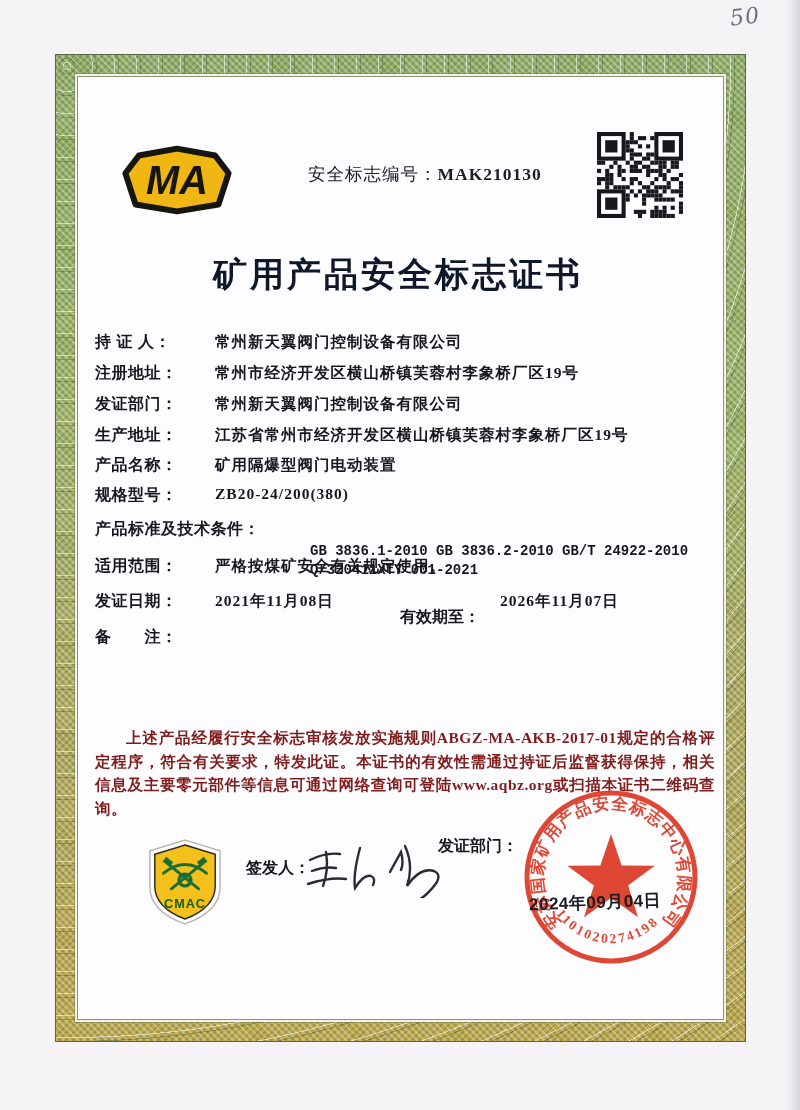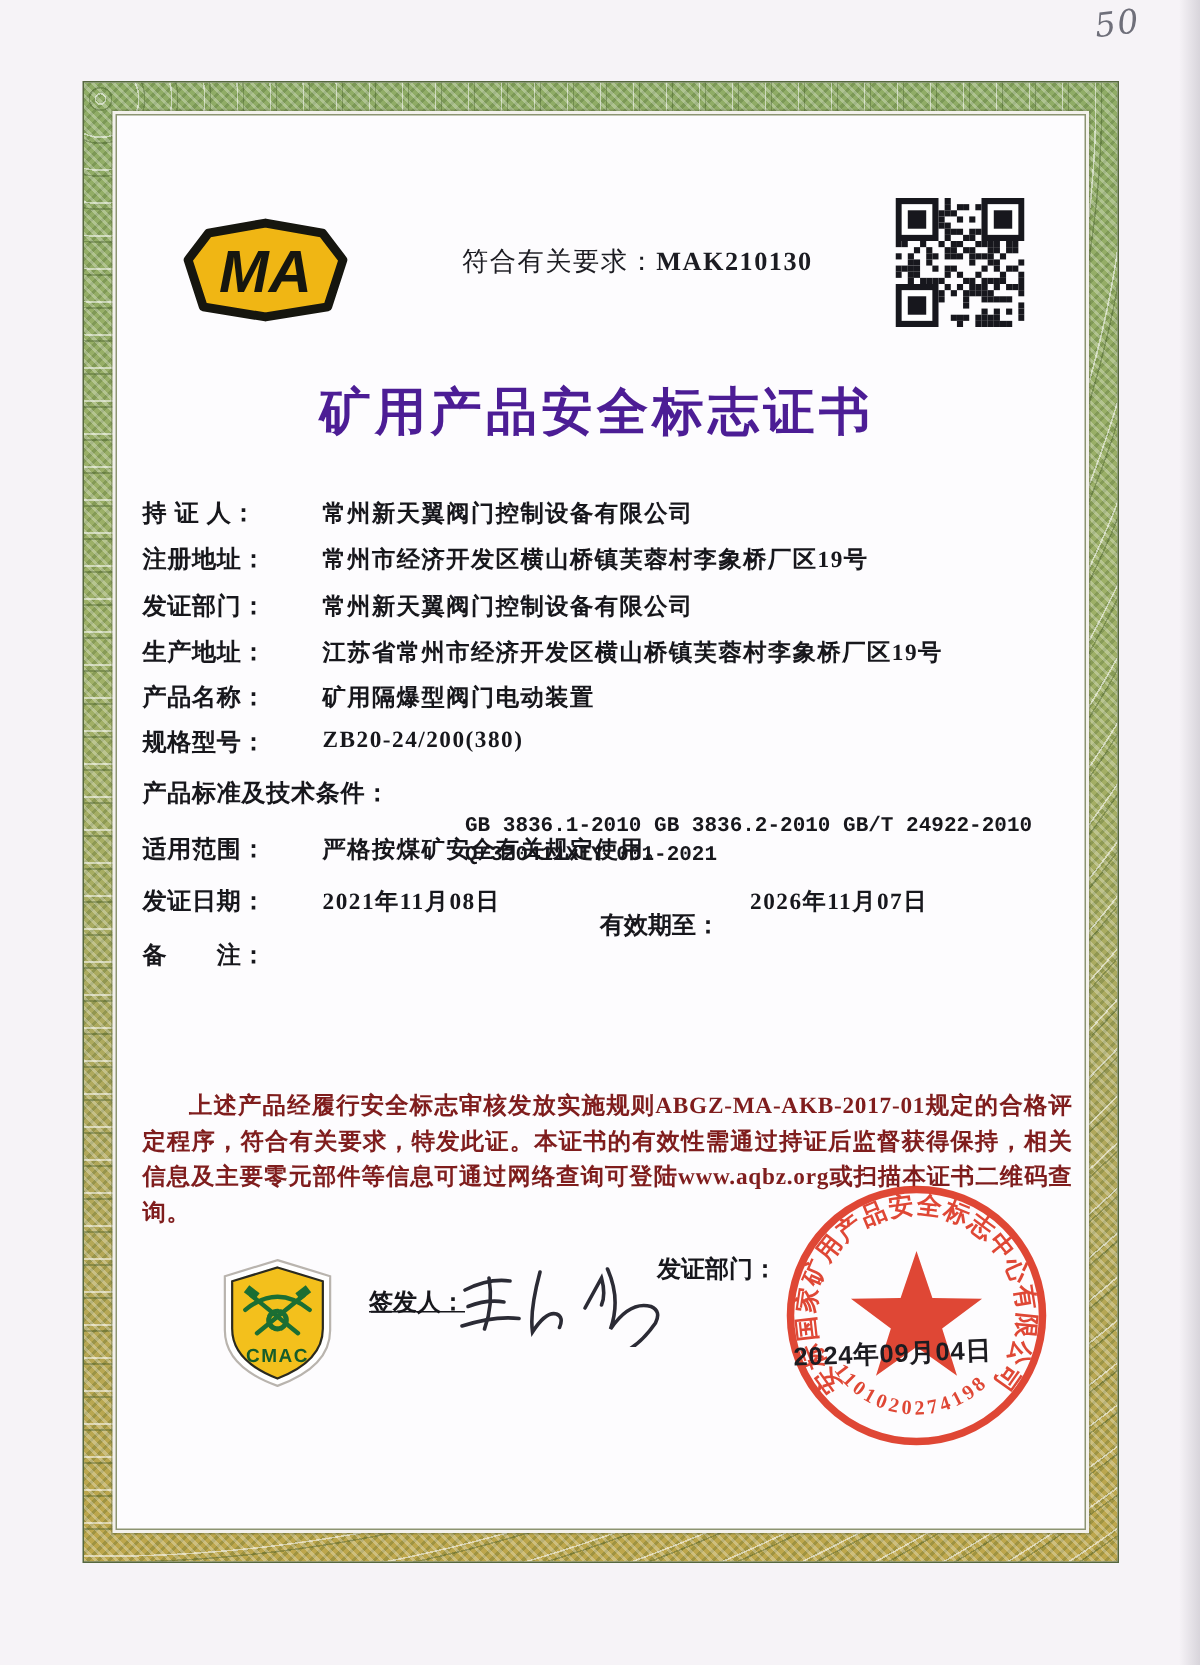--- a/index.html
+++ b/index.html
@@ -23,40 +23,40 @@
        box-shadow:0 0 0 2px #f3f1ec, 0 0 0 3px rgba(90,100,60,.35);}
 
   
   .ma-logo{position:absolute;left:122px;top:143px;width:110px;height:74px;}
   .cert-no{position:absolute;left:308px;top:162px;font:400 17.5px "Liberation Serif",serif;
        color:#1c1c22;letter-spacing:1px;}
   .cert-no b{font-family:"Liberation Serif",serif;font-weight:700;}
   .qr{position:absolute;left:597px;top:132px;width:86px;height:86px;}
 
   .doc-title{position:absolute;left:0;top:252px;width:796px;text-align:center;
-       font:900 34px "Liberation Serif",serif;color:#4c1d95;letter-spacing:3px;}
+       font:900 34px "Liberation Serif",serif;color:#0f172a;letter-spacing:3px;}
 
   
   .row{position:absolute;left:95px;width:625px;color:#17171c;}
   .row .lab{position:absolute;left:0;top:0;font:700 16px "Liberation Sans",sans-serif;
        letter-spacing:.5px;white-space:pre;}
   .row .val{position:absolute;left:120px;top:0;font:700 15.5px "Liberation Serif",serif;
        letter-spacing:1px;}
   .row .lab2{position:absolute;left:305px;top:16px;font:700 16px "Liberation Sans",sans-serif;}
   .row .val2{position:absolute;left:405px;top:0;font:700 15.5px "Liberation Serif",serif;letter-spacing:1px;}
   .row.std .val{left:215px;width:405px;font:700 14px "Liberation Mono",monospace;
        letter-spacing:0;line-height:19px;margin-top:32px;}
 
   .declaration{position:absolute;left:95px;top:726px;width:620px;text-indent:2em;
        font:700 15.5px "Liberation Serif",serif;line-height:23.5px;color:#7f1d1d;
        text-align:justify;letter-spacing:.5px;}
 
   
   .cmac{position:absolute;left:146px;top:838px;width:78px;height:88px;}
-  .issuer-label{position:absolute;left:246px;top:858px;font:700 16px "Liberation Sans",sans-serif;color:#17171c;text-decoration:underline;}
+  .issuer-label{position:absolute;left:246px;top:858px;font:700 16px "Liberation Sans",sans-serif;color:#17171c;}
   .signature{position:absolute;left:302px;top:834px;width:140px;height:64px;}
   .dept-label{position:absolute;left:438px;top:836px;font:700 16px "Liberation Sans",sans-serif;color:#17171c;text-align:right;}
   .stamp{position:absolute;left:521px;top:787px;width:180px;height:180px;opacity:.93;}
   .stamp-date{position:absolute;left:529px;top:891px;font:700 17px "Liberation Sans",sans-serif;
        color:#1c1c21;transform:rotate(-2deg);letter-spacing:.5px;}
 </style>
 </head>
 <body>
 
 <div class="scan-edge"></div>
@@ -64,21 +64,21 @@
 
 <div class="frame">
   <div class="frame-inner"></div>
 </div>
 
 <svg class="ma-logo" viewBox="0 0 130 80">
   <polygon points="20,11 65,3 110,11 126,32 114,69 65,77 16,69 4,32" fill="#f0b614" stroke="#16160f" stroke-width="7" stroke-linejoin="round"></polygon>
   <text x="65" y="57" text-anchor="middle" font-family="Liberation Sans, sans-serif" font-weight="900" font-size="47" fill="#16160f" font-style="italic">MA</text>
 </svg>
 
-<div class="cert-no"><span>符合有关要求：</span><b>MAK210130</b></div>
+<div class="cert-no"><span>安全标志编号：</span><b>MAK210130</b></div>
 
 <svg class="qr" viewBox="0 0 84 84" fill="#17171d">
     <rect x="32" y="0" width="4" height="4"></rect>
     <rect x="32" y="4" width="4" height="4"></rect>
     <rect x="40" y="4" width="4" height="4"></rect>
     <rect x="44" y="4" width="4" height="4"></rect>
     <rect x="52" y="4" width="4" height="4"></rect>
     <rect x="28" y="8" width="4" height="4"></rect>
     <rect x="32" y="8" width="4" height="4"></rect>
     <rect x="36" y="8" width="4" height="4"></rect>

